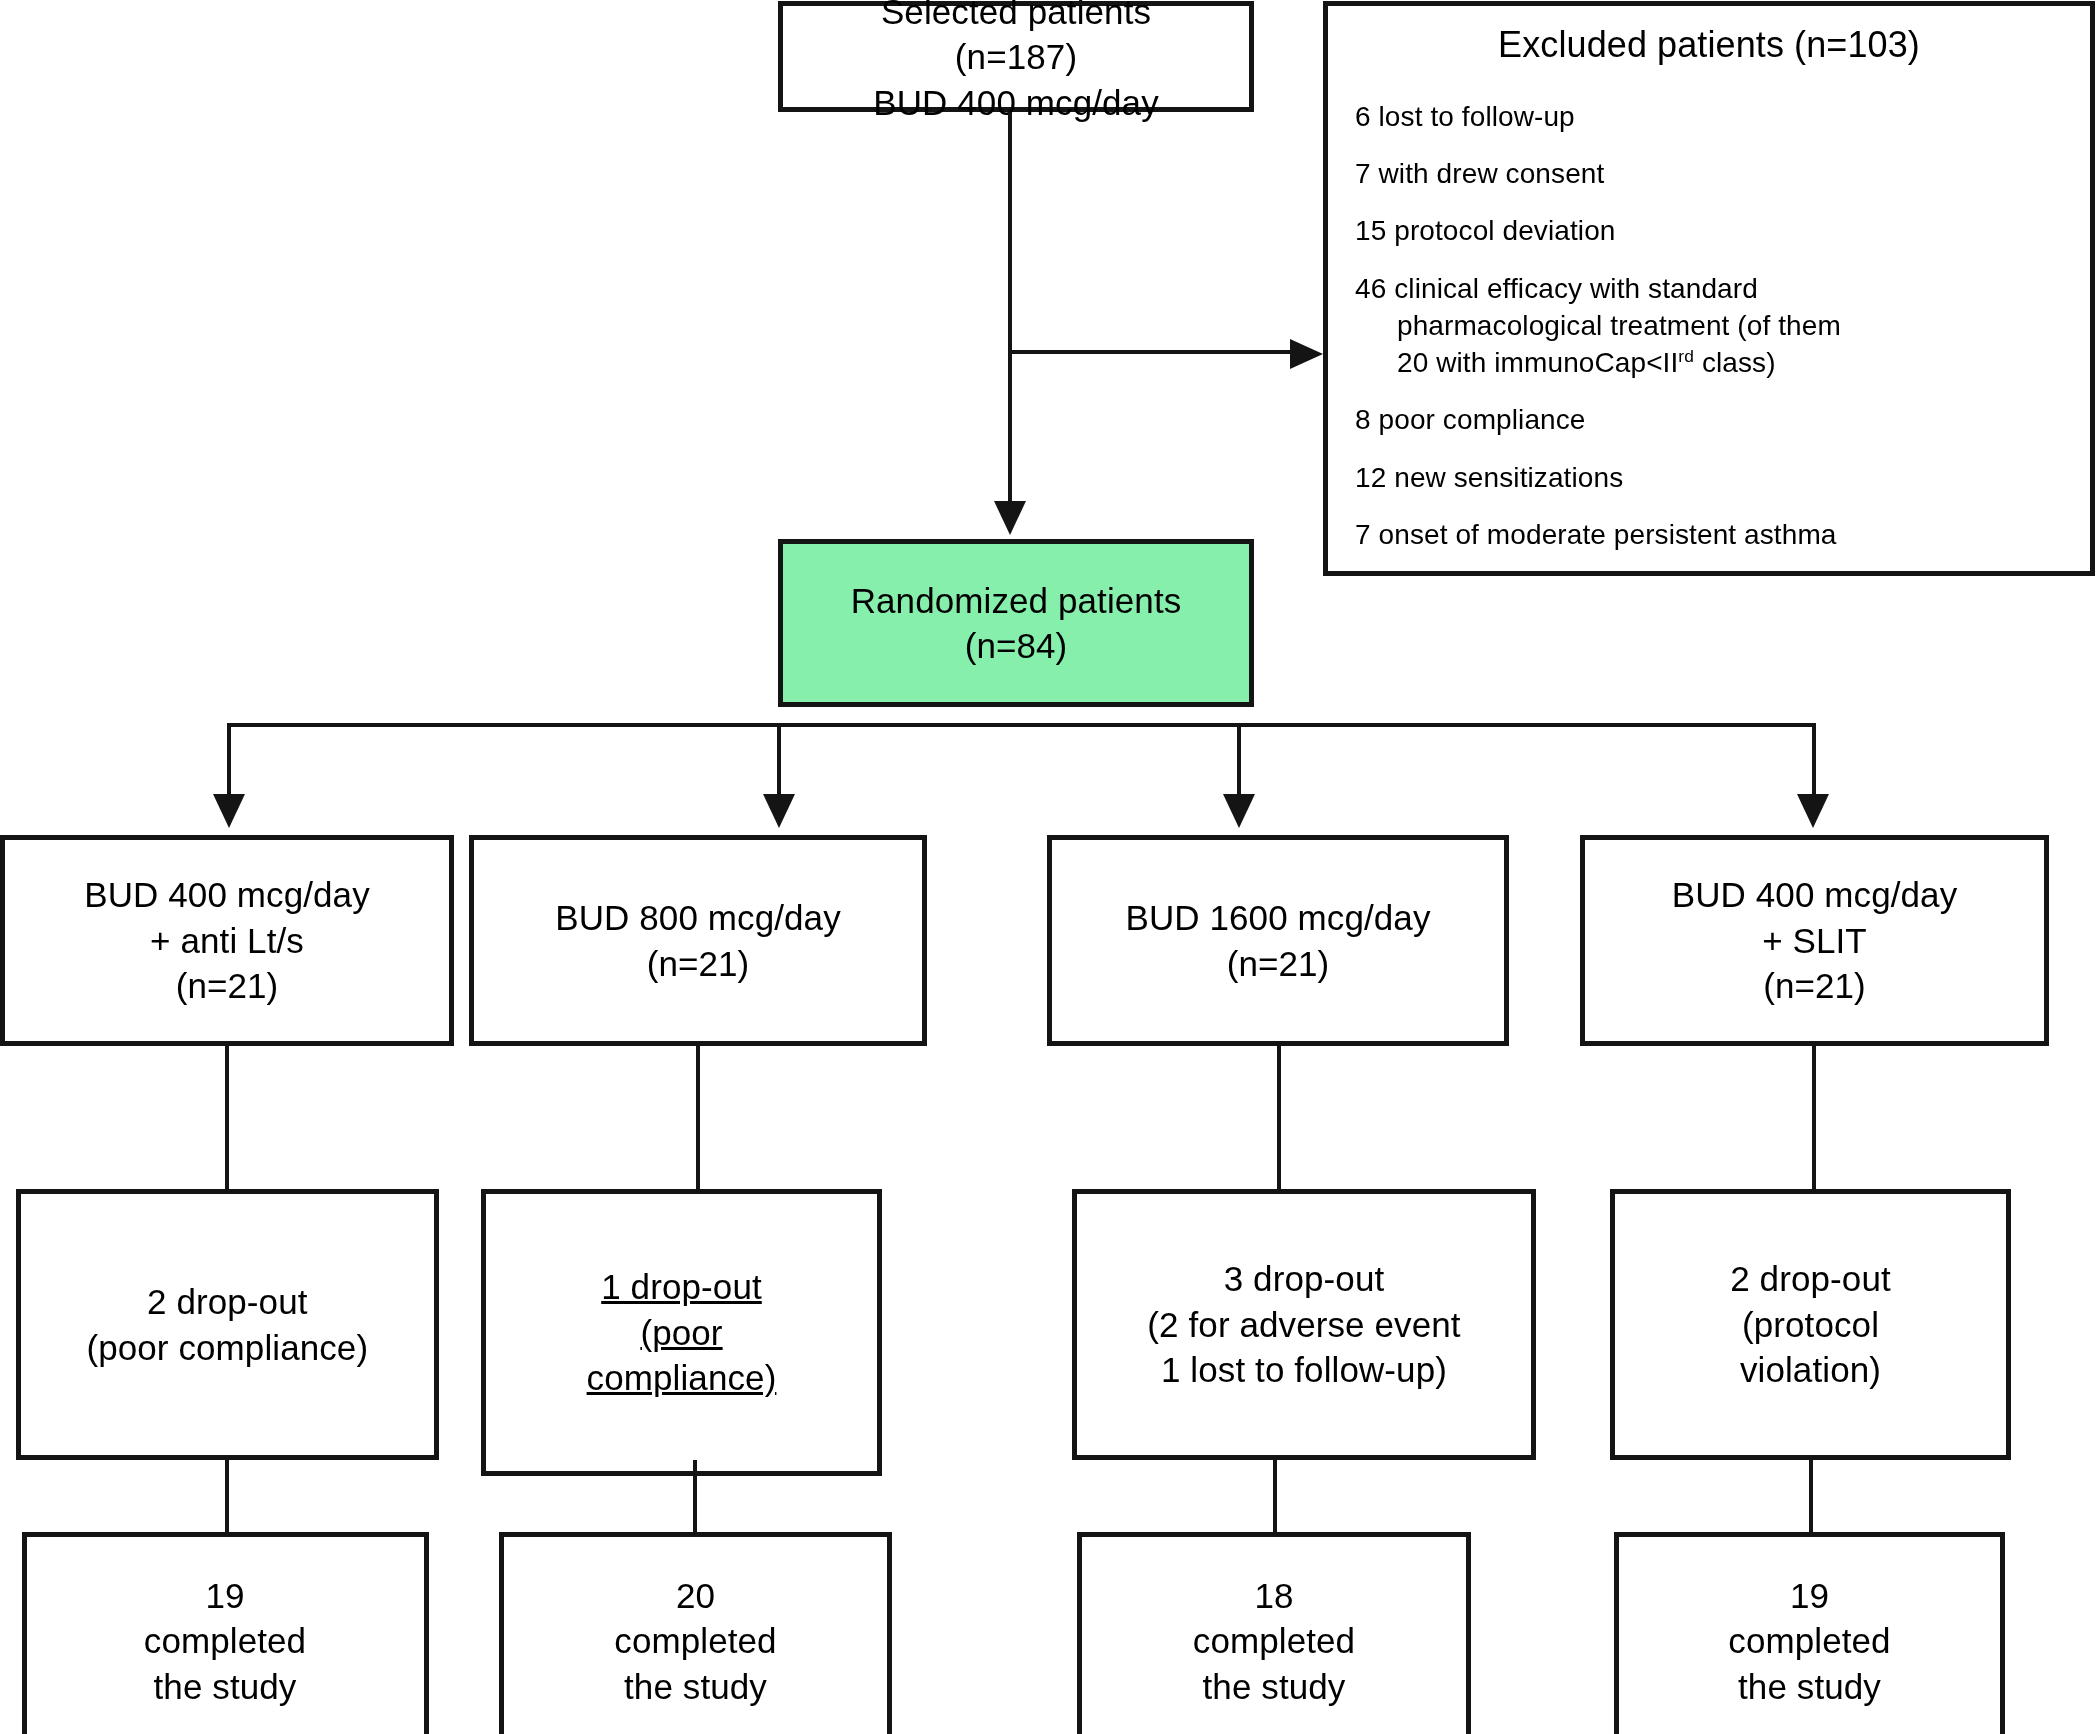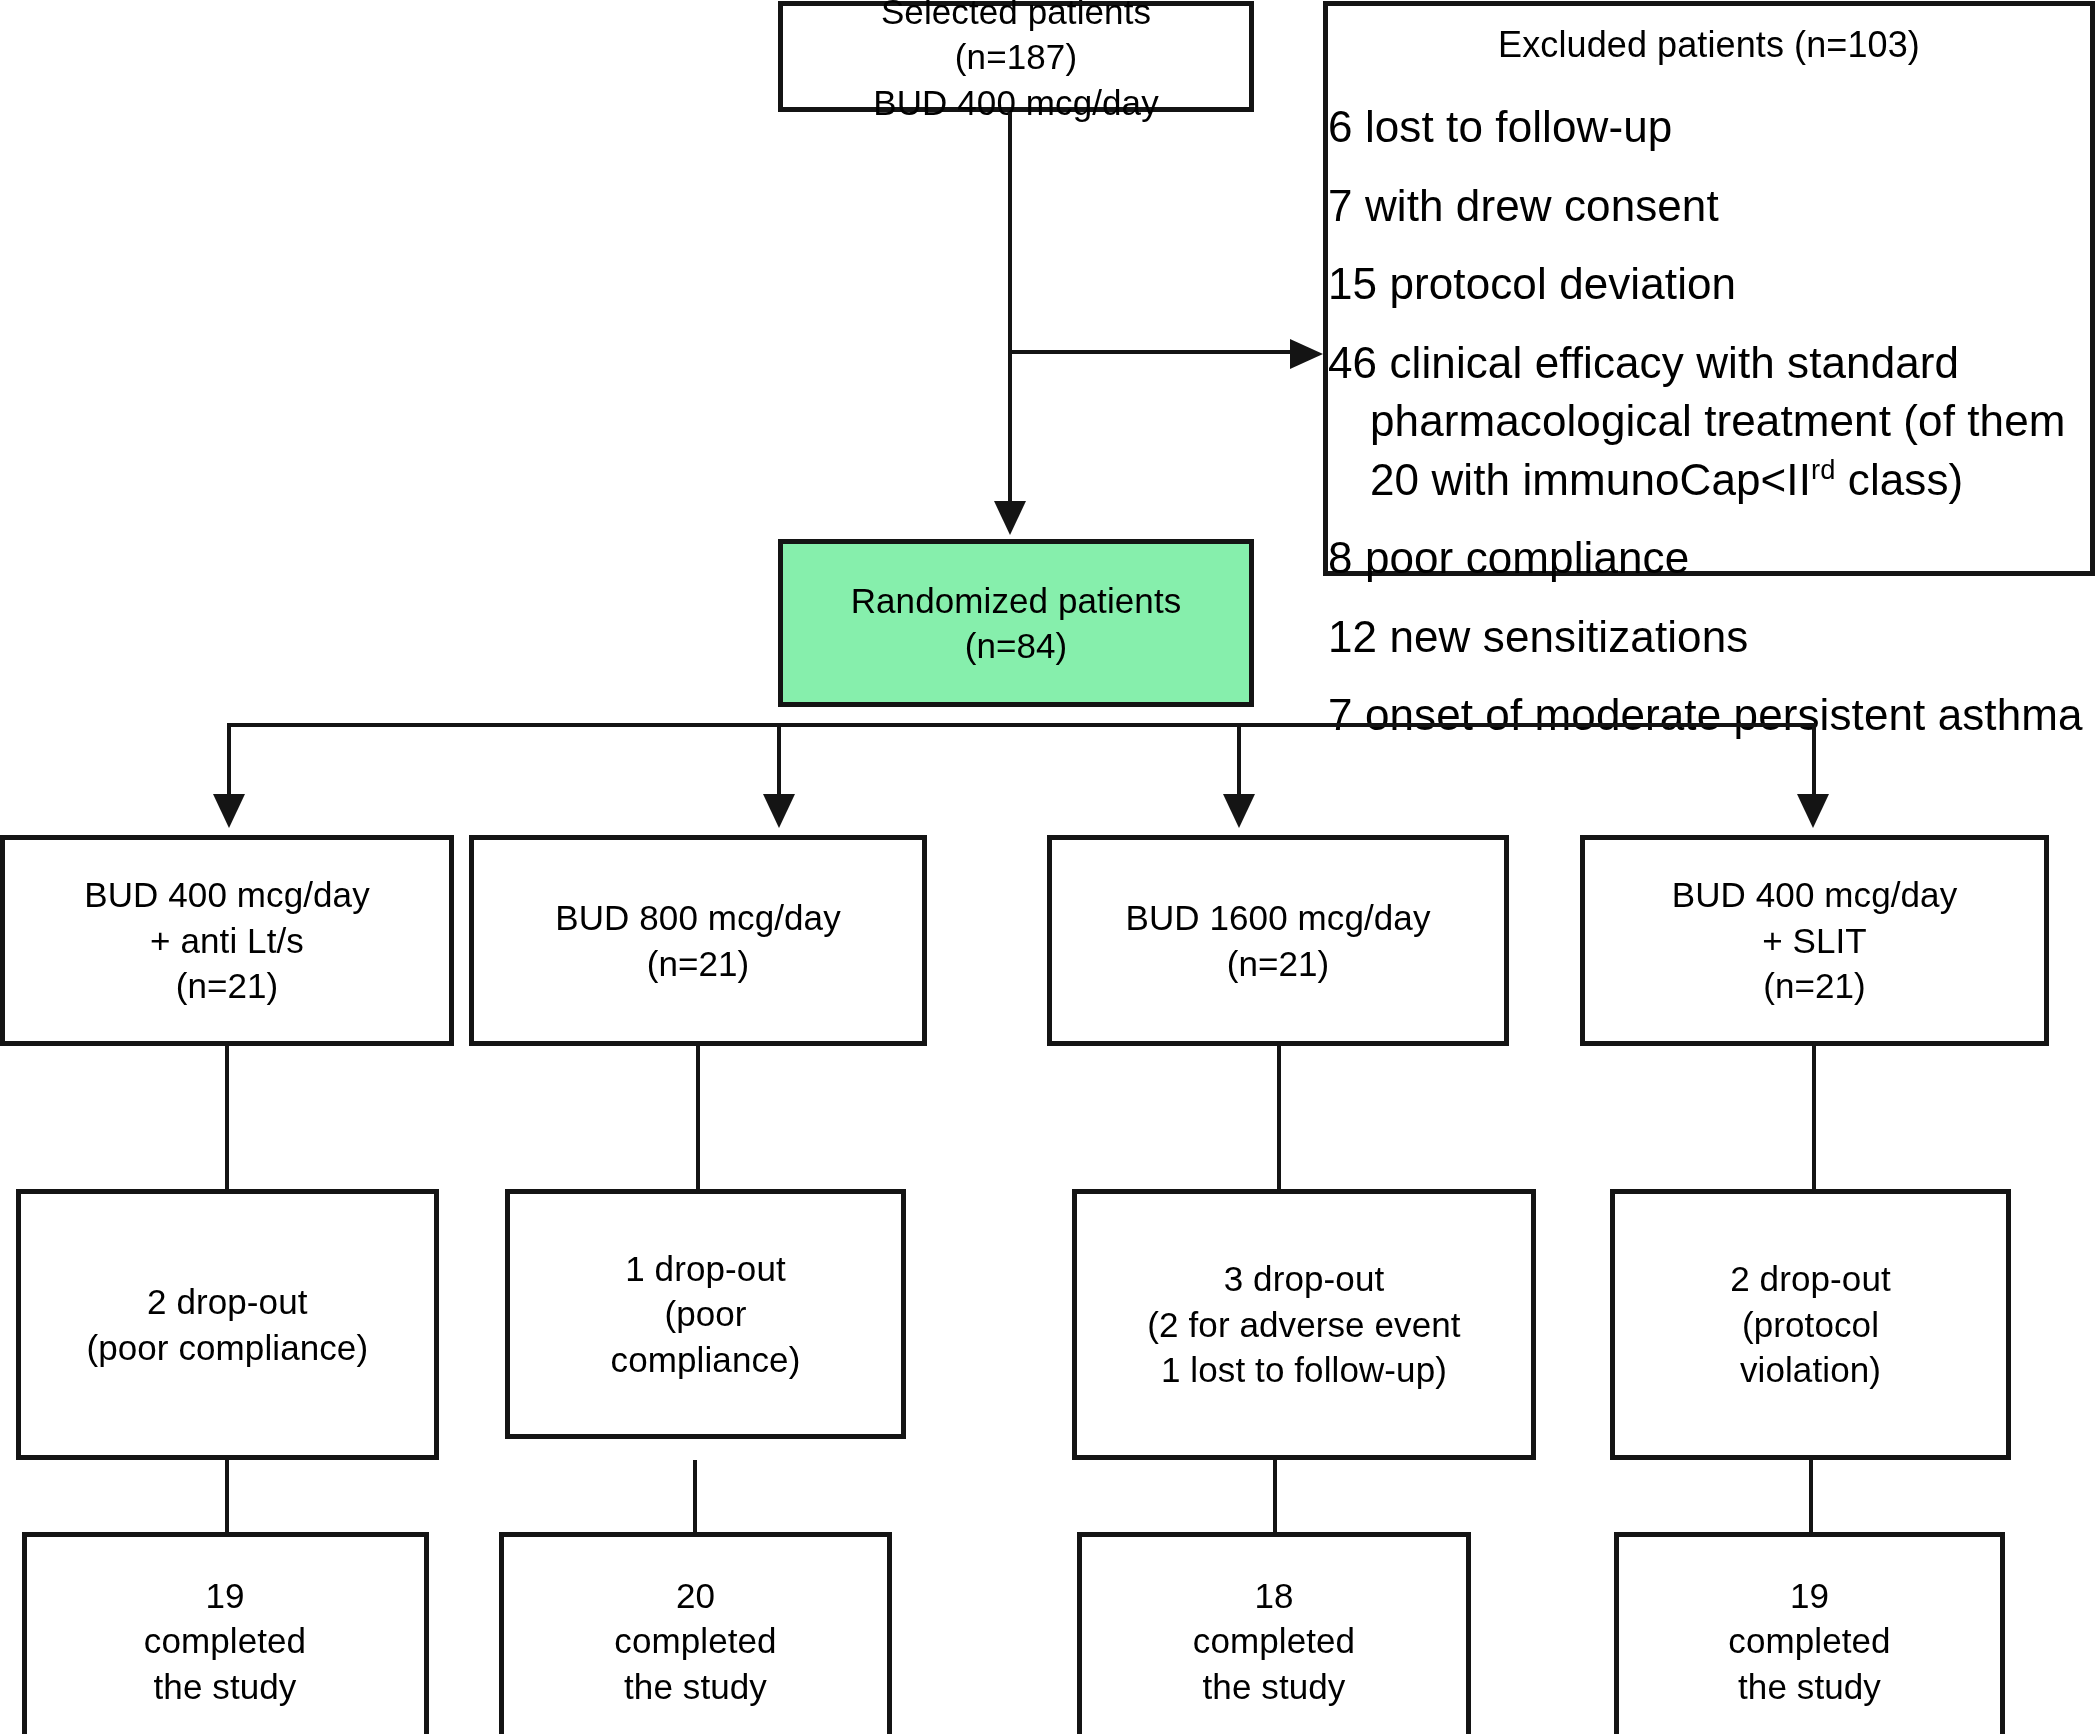--- a/index.html
+++ b/index.html
@@ -42,23 +42,24 @@
     padding: 0;
   }
   #excluded-title {
     display: block;
     text-align: center;
     font-size: 36px;
     margin: 15.8px 0 29px 0;
   }
   .excl-item {
     display: block;
-    font-size: 44px;
+    font-size: 28px;
     line-height: 1.33;
     margin: 0 0 20px 0;
+    padding-left: 27px;
   }
   .excl-item .cont {
     display: block;
     padding-left: 42px;
   }
   .excl-item sup {
     font-size: 0.62em;
     vertical-align: super;
     line-height: 0;
   }
@@ -185,21 +186,21 @@
   <div class="vline" style="left:225px; top:1046px; height:143px;"></div>
   <div class="vline" style="left:696px; top:1046px; height:143px;"></div>
   <div class="vline" style="left:1277px; top:1046px; height:143px;"></div>
   <div class="vline" style="left:1812px; top:1046px; height:143px;"></div>
 
   <div class="box" style="left:15.8px; top:1189px; width:423px; height:271px;">
     <span class="ln">2 drop-out</span>
     <span class="ln">(poor compliance)</span>
   </div>
 
-  <div class="box" style="left:505px; top:1189px; width:401px; height:250px;">
+  <div class="box" style="left:481px; top:1189px; width:401px; height:287px;text-decoration:underline;">
     <span class="ln">1 drop-out</span>
     <span class="ln">(poor</span>
     <span class="ln">compliance)</span>
   </div>
 
   <div class="box" style="left:1072px; top:1189px; width:464px; height:271px;">
     <span class="ln">3 drop-out</span>
     <span class="ln">(2 for adverse event</span>
     <span class="ln">1 lost to follow-up)</span>
   </div>

